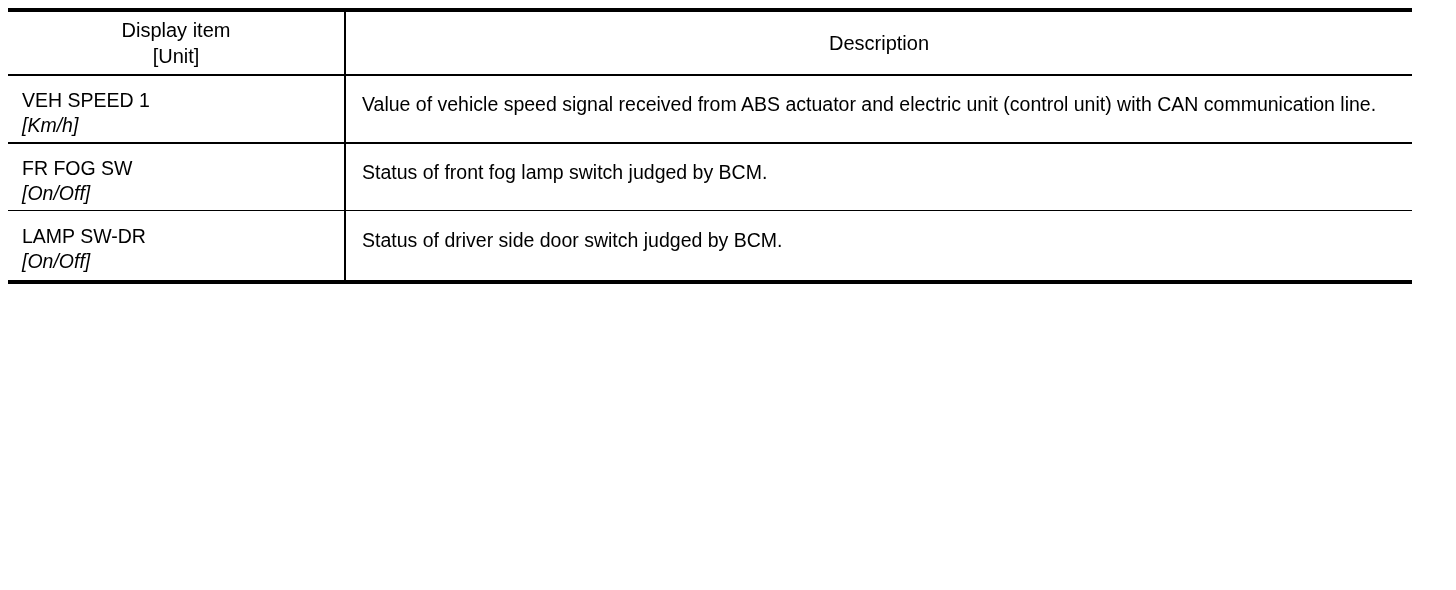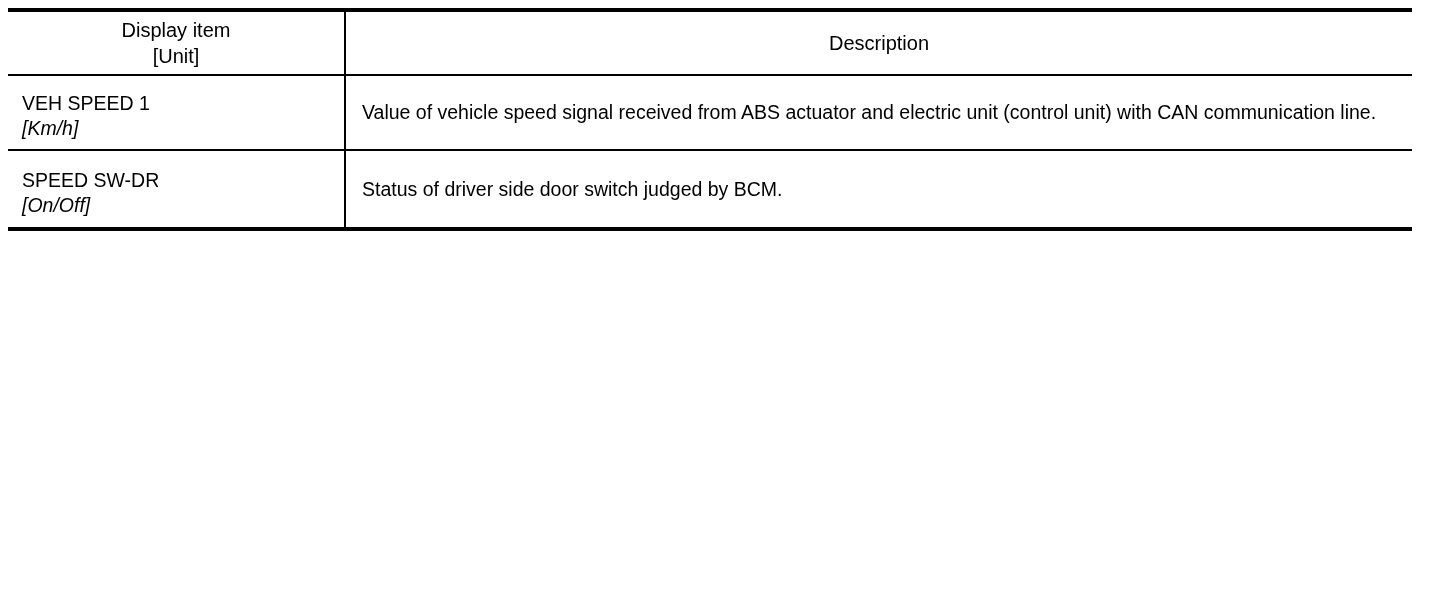--- a/index.html
+++ b/index.html
@@ -75,21 +75,21 @@
   }
 
   td.cell-item {
     padding: 10px 0 3px 14px;
     text-align: left;
   }
   td.cell-item .item-name { display: block; white-space: nowrap; }
   td.cell-item .item-unit { display: block; white-space: nowrap; font-style: italic; }
 
   td.cell-desc {
-    padding: 10px 18px 10px 16px;
+    padding: 0 18px 10px 16px;
     text-align: left;
   }
 
   
   tr.row-0 td { height: 53px; }
   tr.row-1 td { height: 54px; }
   tr.row-2 td { height: 53px; }
   tr.row-3 td { height: 56px; }
   tr.row-4 td { height: 49px; }
   tr.row-5 td { height: 53px; }
@@ -127,24 +127,31 @@
           <span class="item-name">VEH SPEED 1</span>
           <span class="item-unit">[Km/h]</span>
         </td>
         <td class="cell-desc">Value of vehicle speed signal received from ABS actuator and electric unit (control unit) with CAN communication line.</td>
       </tr>
 
 
 
 
 
+      <tr class="row-5">
+        <td class="cell-item">
+          <span class="item-name">FR FOG SW</span>
+          <span class="item-unit">[On/Off]</span>
+        </td>
+        <td class="cell-desc">Status of front fog lamp switch judged by BCM.</td>
+      </tr>
 
       <tr class="row-6">
         <td class="cell-item">
-          <span class="item-name">SPEED SW-DR</span>
+          <span class="item-name">LAMP SW-DR</span>
           <span class="item-unit">[On/Off]</span>
         </td>
         <td class="cell-desc">Status of driver side door switch judged by BCM.</td>
       </tr>
 
     </tbody>
   </table>
 
 </div>
 

